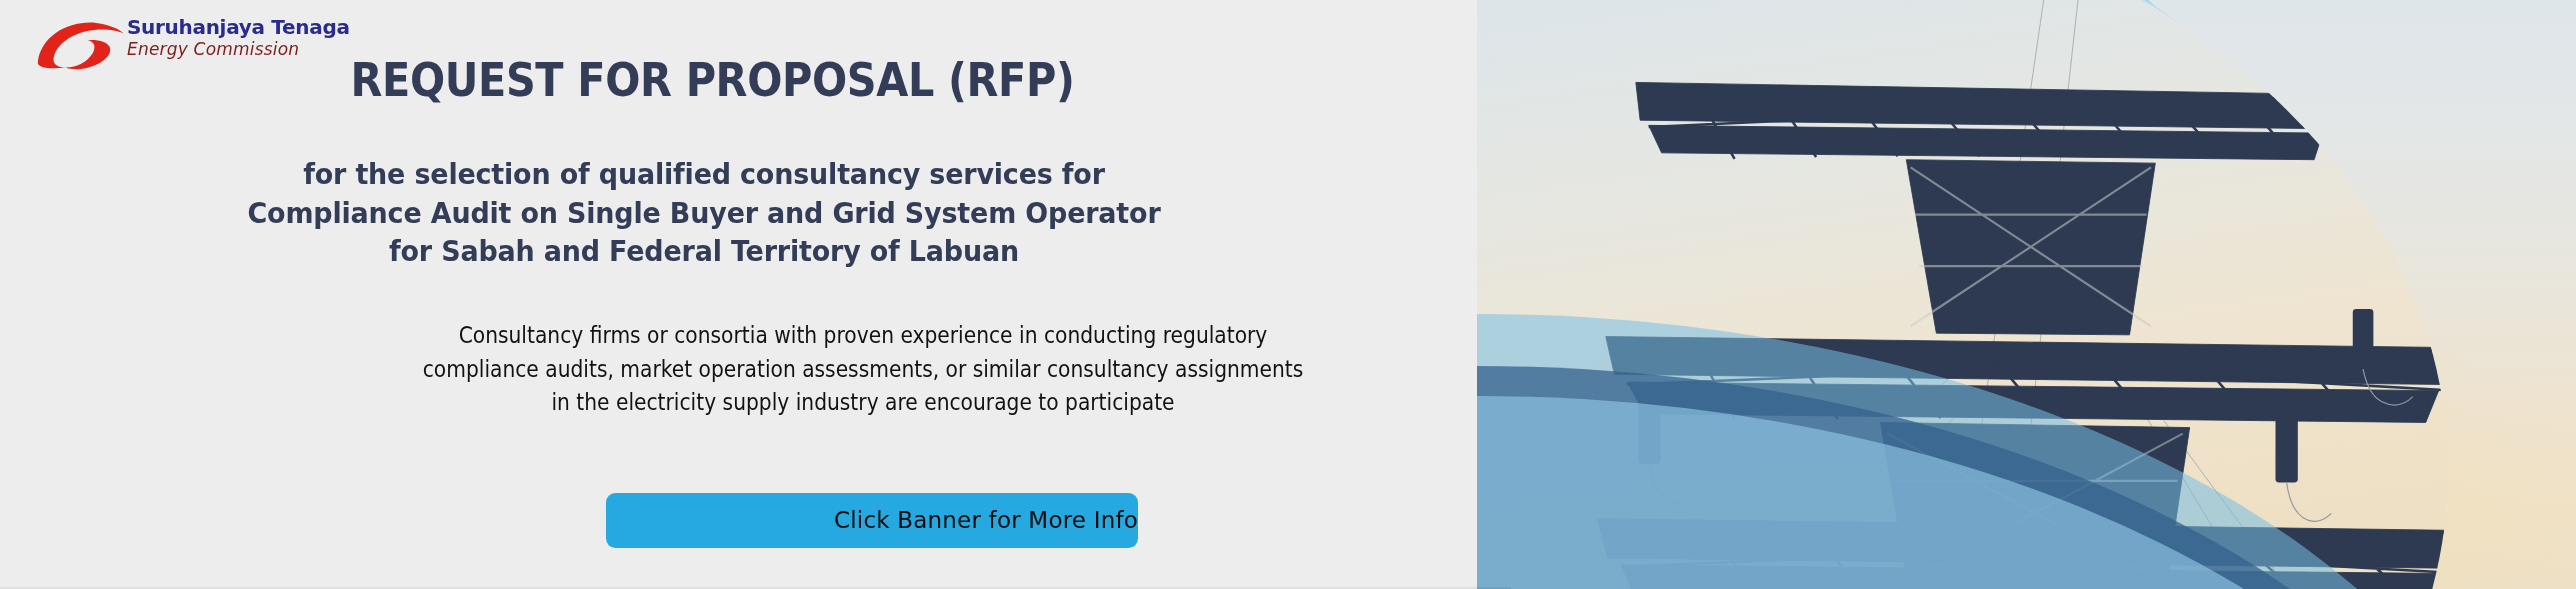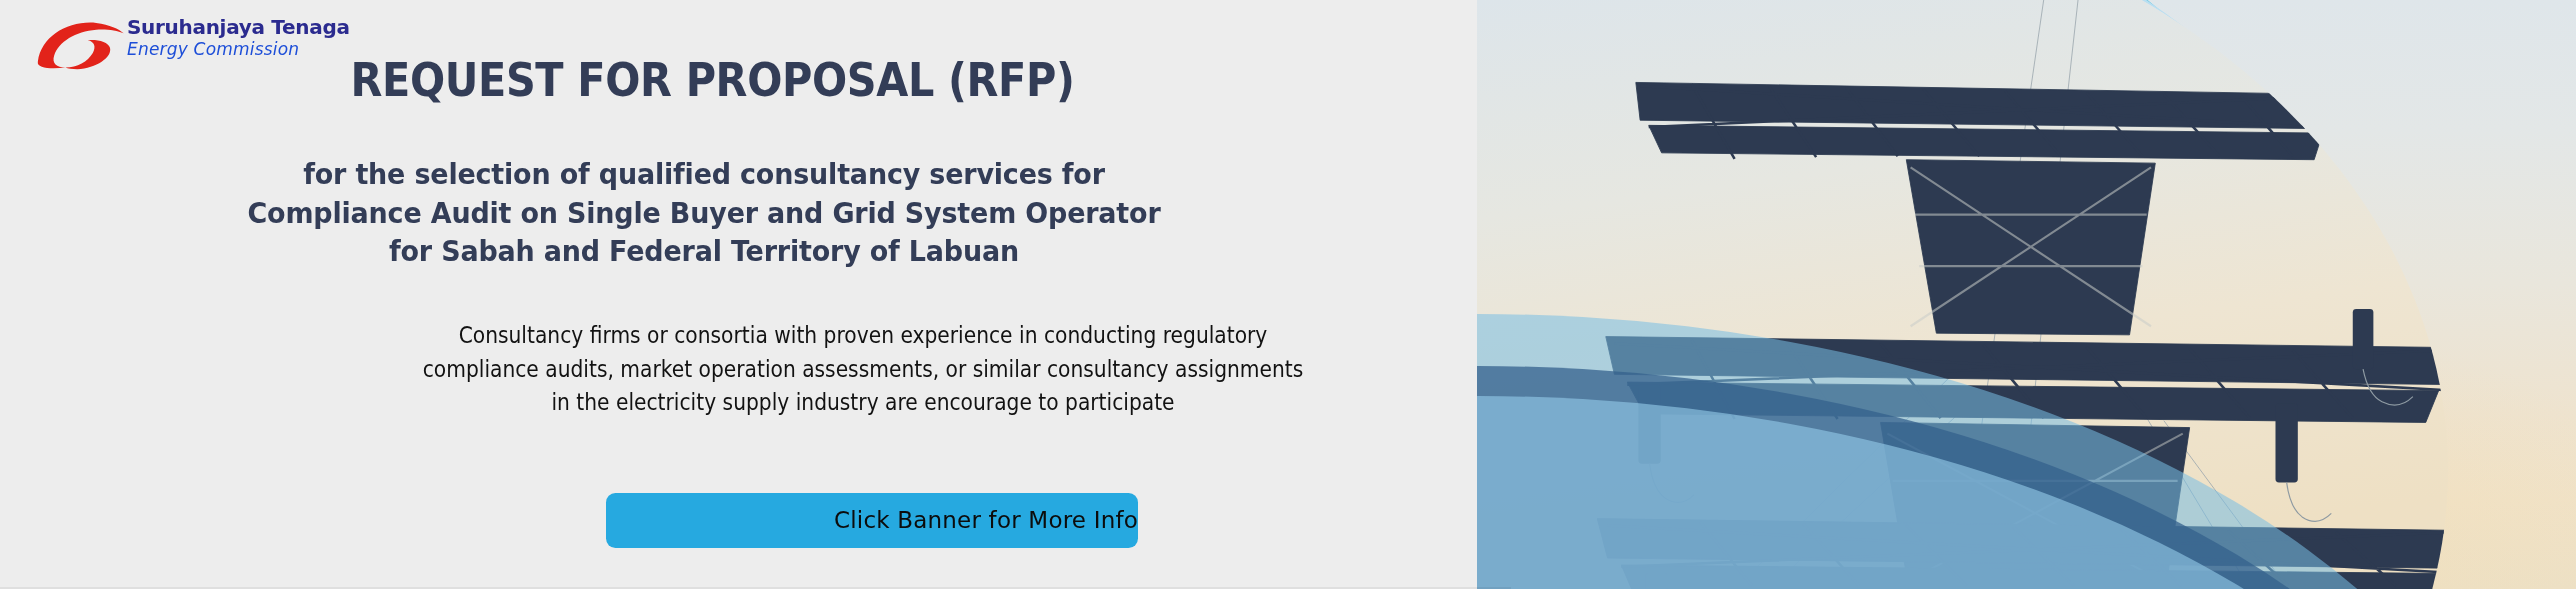--- a/index.html
+++ b/index.html
@@ -157,21 +157,21 @@
     color: #2b2b8f;
     line-height: 1.05;
     white-space: nowrap;
   }
   #logo-sub {
     font-family: "DejaVu Sans", sans-serif;
     font-style: italic;
     font-weight: normal;
     font-size: 17px;
     letter-spacing: 0.2px;
-    color: #1d4ed8;
+    color: #7f1d1d;
     line-height: 1.15;
     margin-top: 1.7px;
     white-space: nowrap;
   }
 
   
   #headline {
     position: absolute;
     left: 0; top: 53px;
     width: 1425px;

